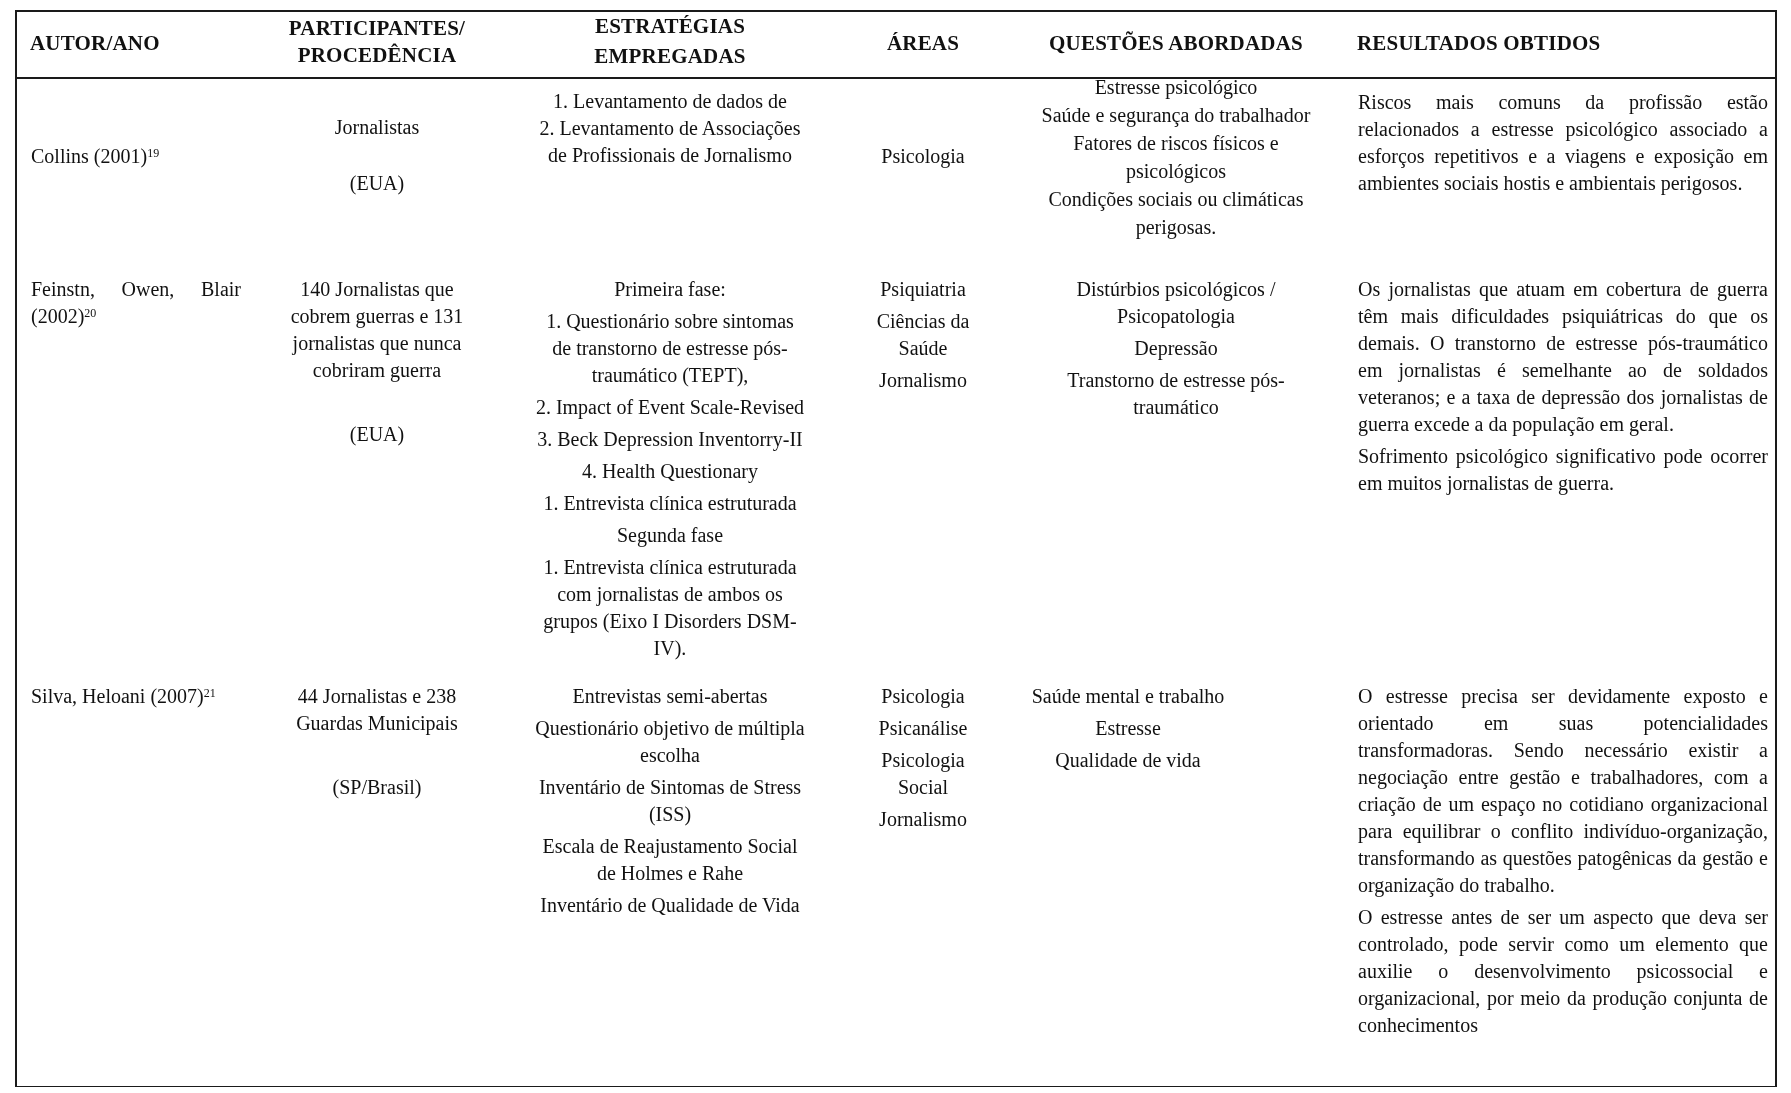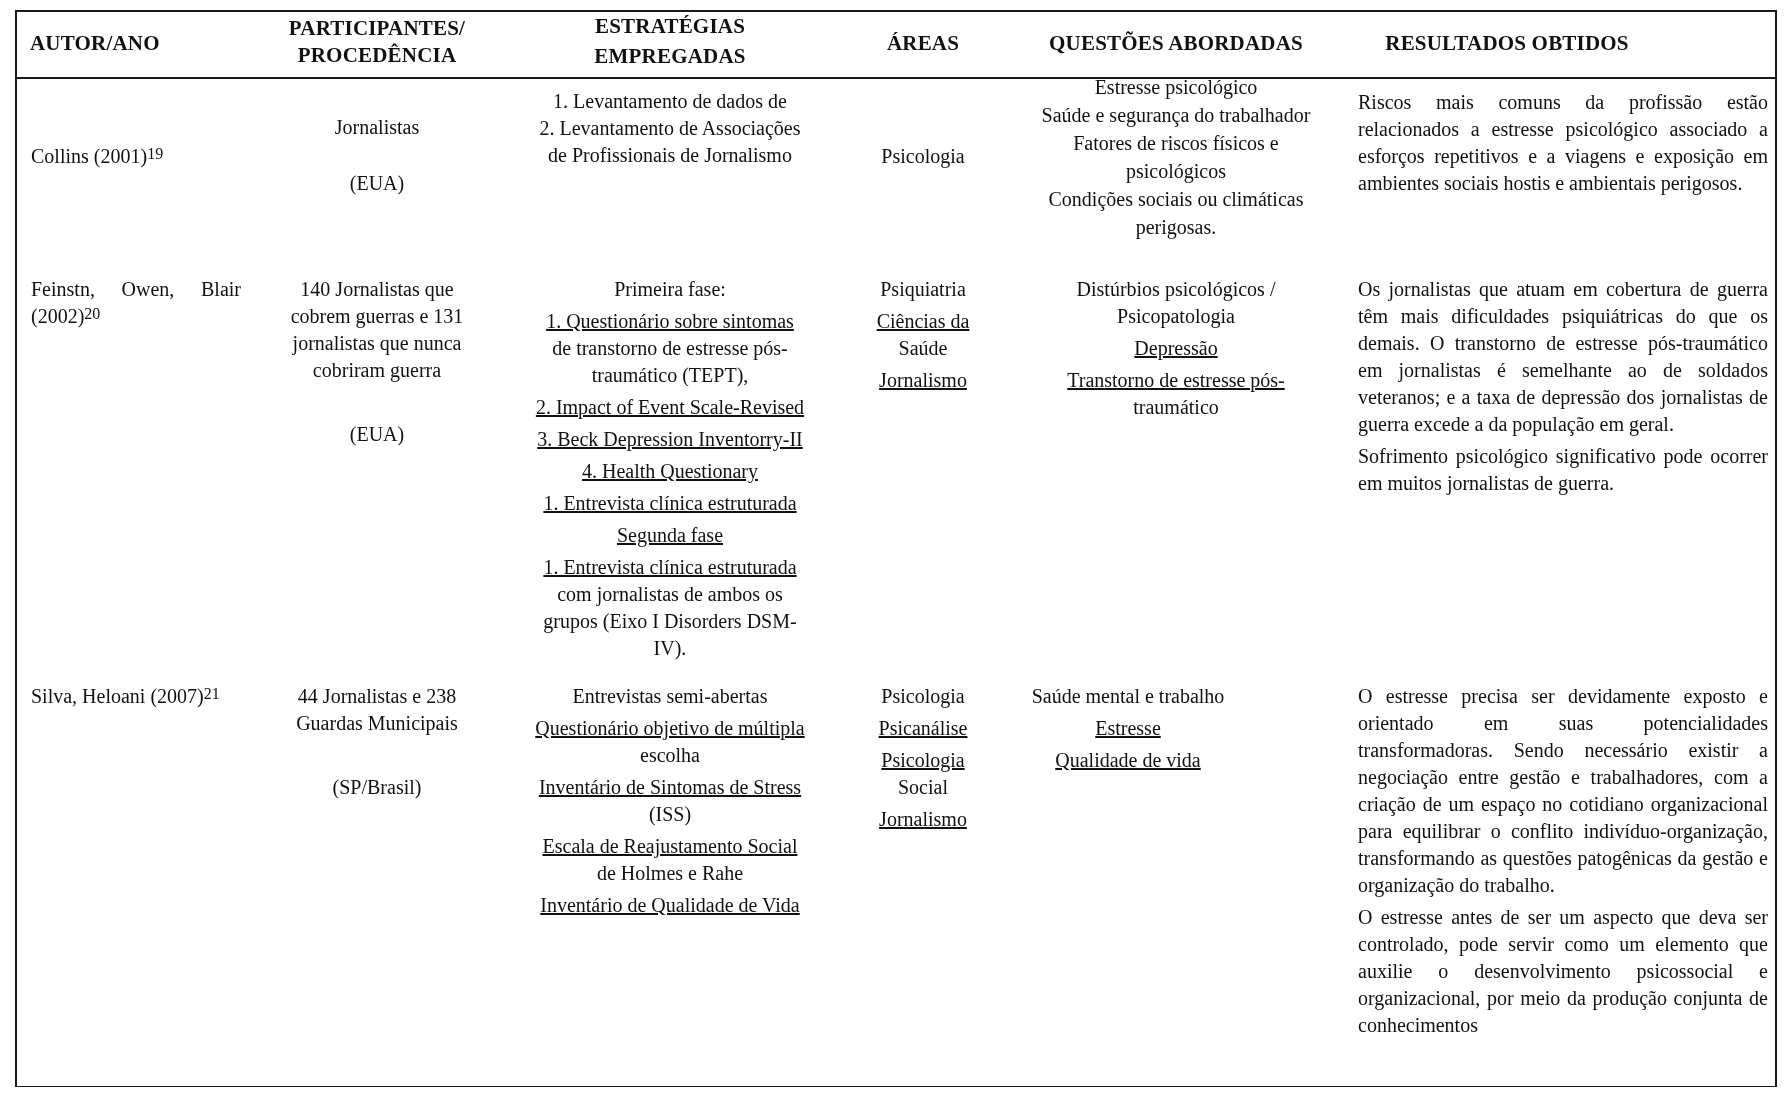--- a/index.html
+++ b/index.html
@@ -6,42 +6,42 @@
   body { width:1791px; height:1093px; overflow:hidden; position:relative;
          font-family:"Liberation Serif", "DejaVu Serif", serif; color:#111; }
   .frame { position:absolute; left:15px; top:10px; width:1762px; height:1077px;
            border:2px solid #1a1a1a; box-sizing:border-box; border-bottom-width:1px; }
   .hline { position:absolute; left:15px; width:1762px; height:2px; background:#1a1a1a; }
   .th { position:absolute; font-weight:bold; font-size:21px; line-height:27px; text-align:center; letter-spacing:0.2px; }
   .cell { position:absolute; font-size:20px; line-height:27px; }
   .c { text-align:center; }
   .j { text-align:justify; }
   .line { display:block; }
-  .gap { margin-top:5px;text-decoration:underline; }
-  sup { font-size:16px; vertical-align:top; position:relative; top:-3px; }
+  .gap { margin-top:5px; }
+  sup { font-size:12px; vertical-align:top; position:relative; top:-3px; }
   .para { display:block; text-align:justify; text-align-last:left; margin-bottom:5px; }
 </style>
 </head>
 <body>
 
 <div class="frame"></div>
 <div class="hline" style="top:77px;"></div>
 
 <div class="th" style="left:30px; top:30px; width:170px; text-align:left;">AUTOR/ANO</div>
 <div class="th" style="left:262px; top:15px; width:230px;">
   <span class="line">PARTICIPANTES/</span>
   <span class="line">PROCEDÊNCIA</span>
 </div>
 <div class="th" style="left:540px; top:13px; width:260px;">
   <span class="line">ESTRATÉGIAS</span>
   <span class="line" style="margin-top:3px;">EMPREGADAS</span>
 </div>
 <div class="th" style="left:860px; top:30px; width:126px;">ÁREAS</div>
 <div class="th" style="left:1026px; top:30px; width:300px;">QUESTÕES ABORDADAS</div>
-<div class="th" style="left:1357px; top:30px; width:300px; text-align:center;">RESULTADOS OBTIDOS</div>
+<div class="th" style="left:1357px; top:30px; width:300px; text-align:left;">RESULTADOS OBTIDOS</div>
 
 <div class="cell" style="left:31px; top:143px; width:210px;"><span>Collins (2001)</span><sup>19</sup></div>
 <div class="cell c" style="left:262px; top:114px; width:230px;">
   <span class="line">Jornalistas</span>
   <span class="line" style="margin-top:29px;">(EUA)</span>
 </div>
 <div class="cell c" style="left:510px; top:88px; width:320px;">
   <span class="line">1. Levantamento de dados de</span>
   <span class="line">2. Levantamento de Associações</span>
   <span class="line">de Profissionais de Jornalismo</span>

